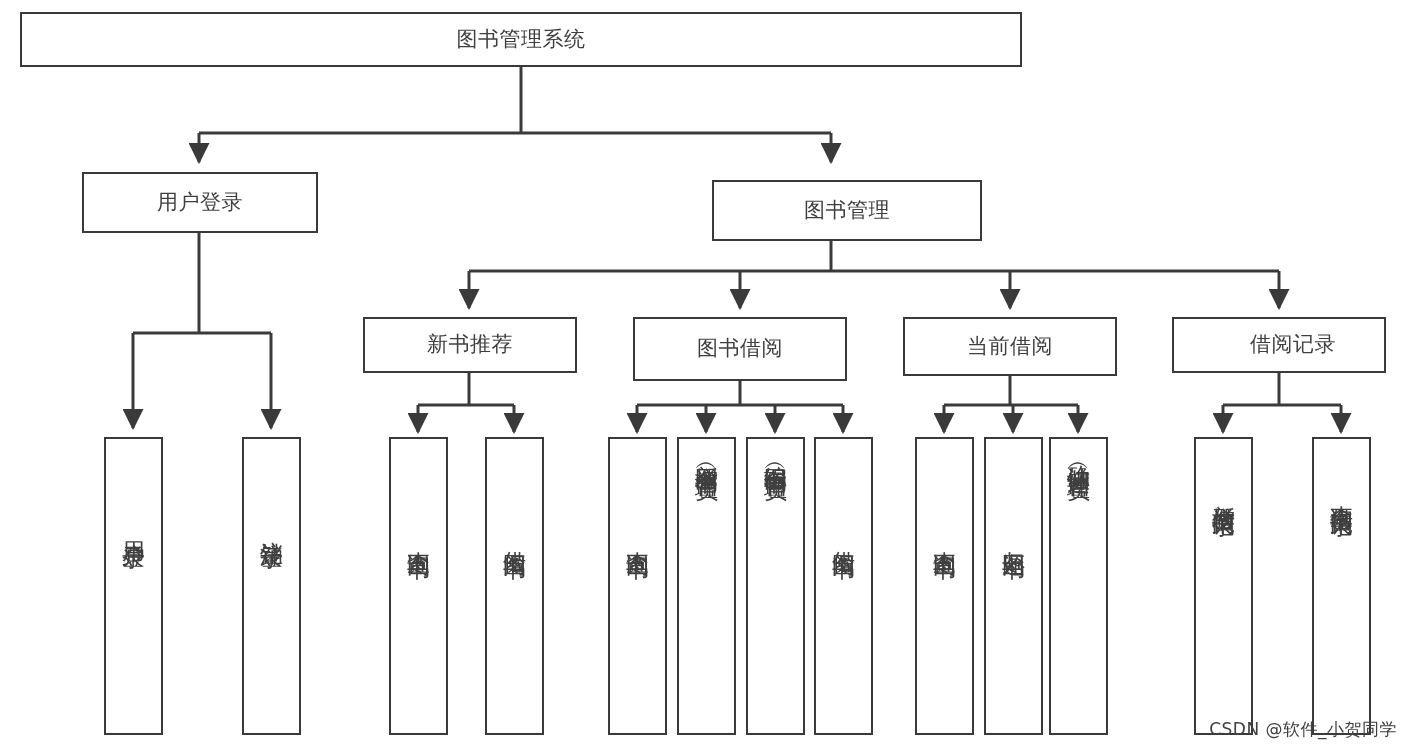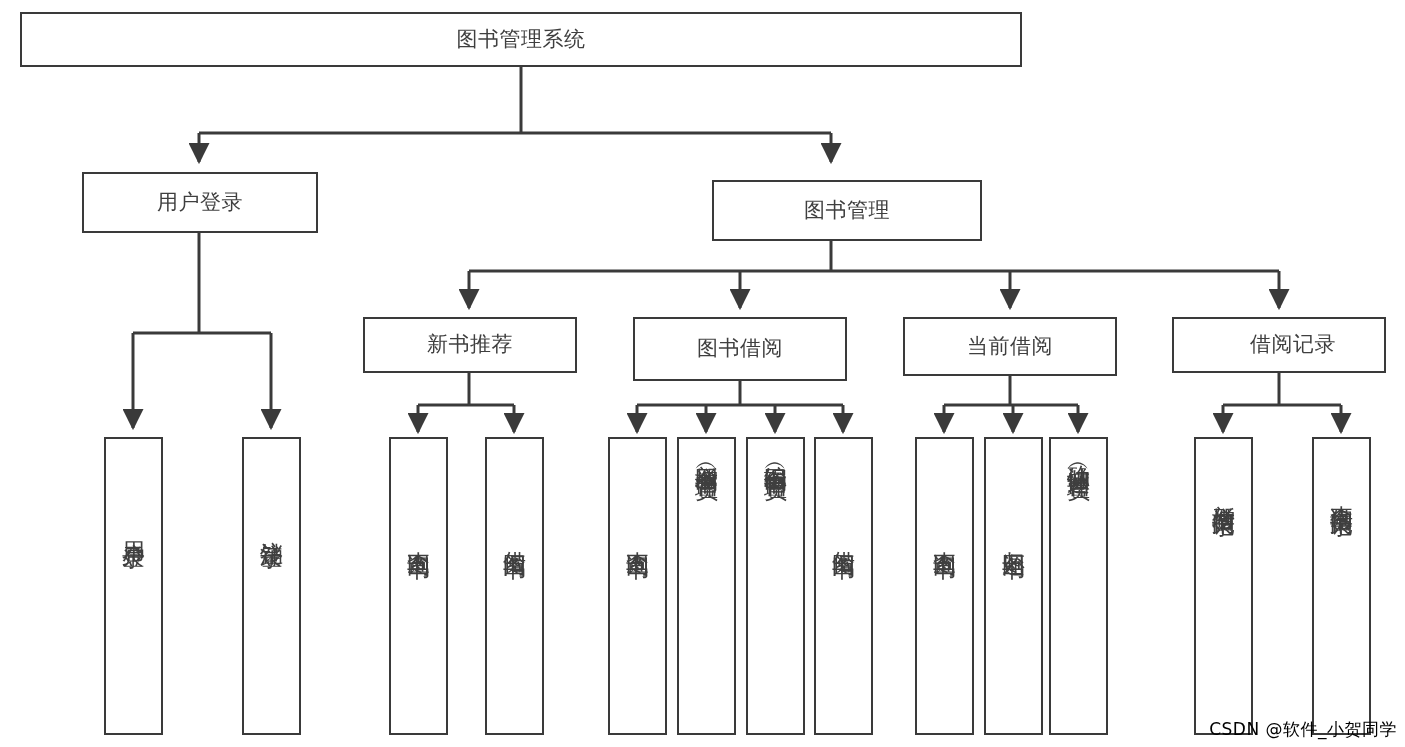--- a/index.html
+++ b/index.html
@@ -64,21 +64,21 @@
     margin-top: 88px;
   }
   .node.vertical.top .label {
     margin-top: 2px;
   }
   #watermark {
     position: absolute;
     right: 8px;
     bottom: 6px;
     font-size: 17px;
-    color: #000000;
+    color: #404040;
     white-space: nowrap;
     letter-spacing: 0.5px;
   }
 </style>
 </head>
 <body>
 
 <div id="diagram-root">
 
   <svg id="edge-layer" viewBox="0 0 1405 747" width="1405" height="747" xmlns="http://www.w3.org/2000/svg">

